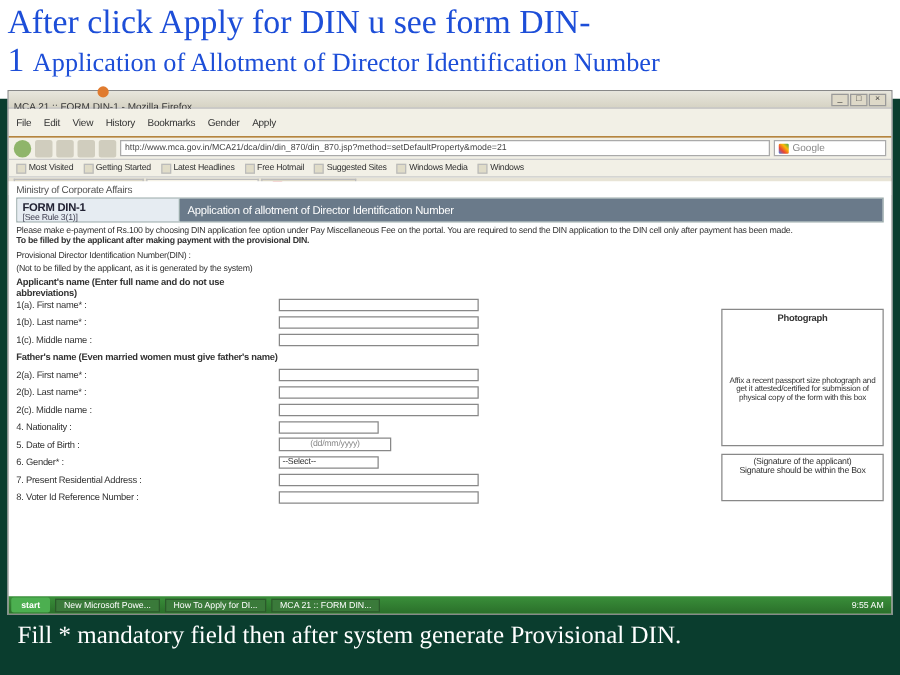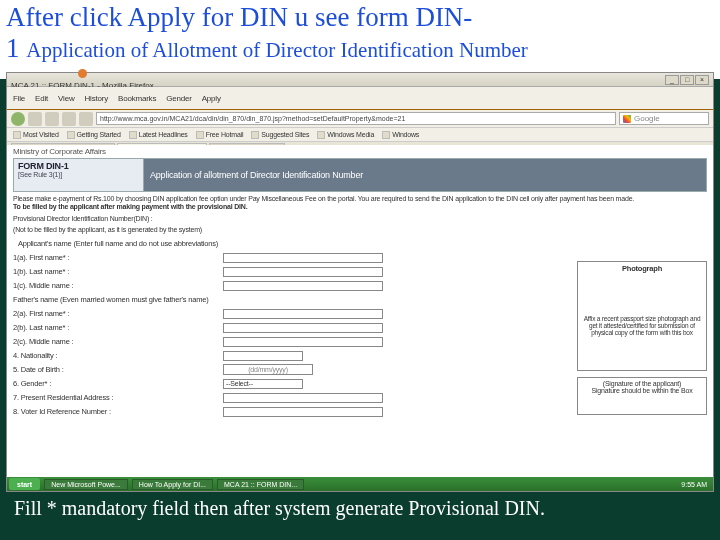--- a/index.html
+++ b/index.html
@@ -20,33 +20,33 @@
   .searchbox { width:90px; height:13px; background:#fff; border:1px solid #aaa; display:flex; align-items:center; padding:0 3px;}
   .g-icon { width:8px; height:8px; background:linear-gradient(45deg,#4285f4,#ea4335,#fbbc05,#34a853); border-radius:1px; margin-right:3px;}
   .bookbar { background:#f2f0e6; height:14px; display:flex; align-items:center; gap:8px; padding:0 6px; border-bottom:1px solid #ccc; font-size:7px;}
   .bm { display:flex; align-items:center; gap:2px; color:#333;}
   .bm-icon{ width:8px;height:8px;background:#e0dcc8;border:1px solid #bbb;}
   .tabbar { background:#e8e4d6; height:14px; display:flex; align-items:center; padding:0 4px; gap:2px; border-bottom:1px solid #bbb;}
   .tab { height:12px; padding:0 8px; background:#f5f2e6; border:1px solid #bbb; border-bottom:none; font-size:7px; display:flex; align-items:center; gap:2px;}
   .tab.inactive { background:#ddd8c6; }
   .page { position:absolute; top:72px; left:0; right:0; bottom:14px; background:#fff; overflow:hidden; padding:2px 6px;}
   .pg-head { font-size:8px; color:#555; margin-bottom:2px;}
-  .form-hdr { display:flex; height:34px; border:1px solid #9aa; }
+  .form-hdr { display:flex; height:20px; border:1px solid #9aa; }
   .form-hdr-l { width:130px; background:#e6ecf2; border-right:1px solid #9aa; padding:2px 4px;}
   .form-hdr-l .t1{ font-weight:bold; font-size:9px; color:#223;}
   .form-hdr-l .t2{ font-size:7px; color:#445;}
   .form-hdr-r { flex:1; background:#6a7a8a; color:#fff; font-size:9px; display:flex; align-items:center; padding:0 6px;}
   .instr { font-size:7px; color:#333; margin-top:3px; line-height:1.2;}
   .instr .b { font-weight:bold; }
   .main-area { display:flex; margin-top:2px; gap:6px;}
   .fields { flex:1; }
   .row { display:flex; align-items:center; height:14px; font-size:7.5px; color:#333;}
   .row .lbl { width:210px; }
   .row .inp { flex:1; max-width:160px; height:10px; background:#fff; border:1px solid #888;}
-  .row.hdr .lbl { font-weight:normal;text-align:center; }
+  .row.hdr .lbl { font-weight:bold; }
   .radios { display:flex; gap:8px; font-size:7.5px; align-items:center;}
   .radio { width:7px; height:7px; border:1px solid #555; border-radius:50%; display:inline-block;}
   .select { width:80px; height:10px; border:1px solid #888; background:#fff; font-size:7px; padding:0 2px;}
   .datebox { width:90px; height:11px; border:1px solid #888; background:#fff; font-size:7px; display:flex; align-items:center; justify-content:center; color:#888;}
   .photo-col { width:130px;margin-top:24px; }
   .photo-box { height:110px; border:1px solid #888; background:#fff; padding:2px;}
   .photo-box .ph { font-weight:bold; font-size:7.5px; text-align:center; margin-bottom:40px;}
   .photo-note { font-size:6.5px; color:#333; text-align:center; line-height:1.1; padding:2px;}
   .sig-box { margin-top:6px; border:1px solid #888; height:38px; font-size:7px; text-align:center; padding:2px; }
   .taskbar { position:absolute; left:0; right:0; bottom:0; height:14px; background:linear-gradient(#3a8f3a,#2a6f2a); display:flex; align-items:center; padding:0 2px; gap:4px; font-size:7px; color:#fff;}

